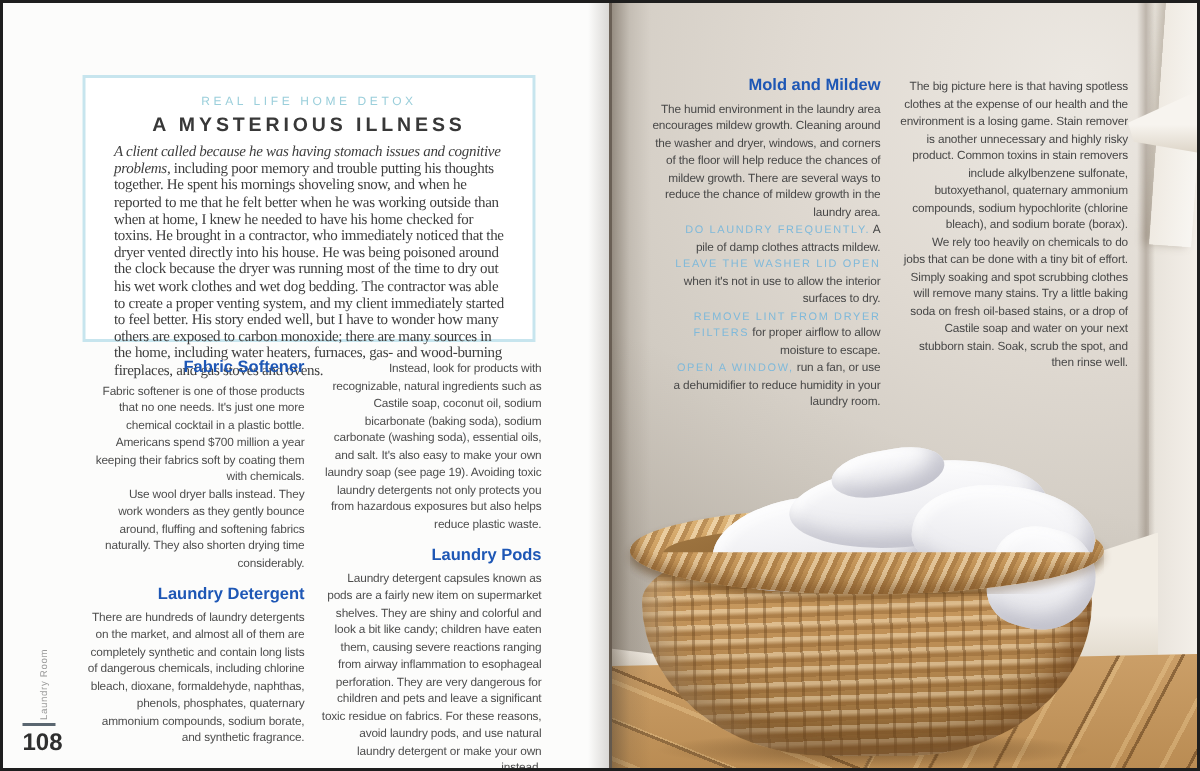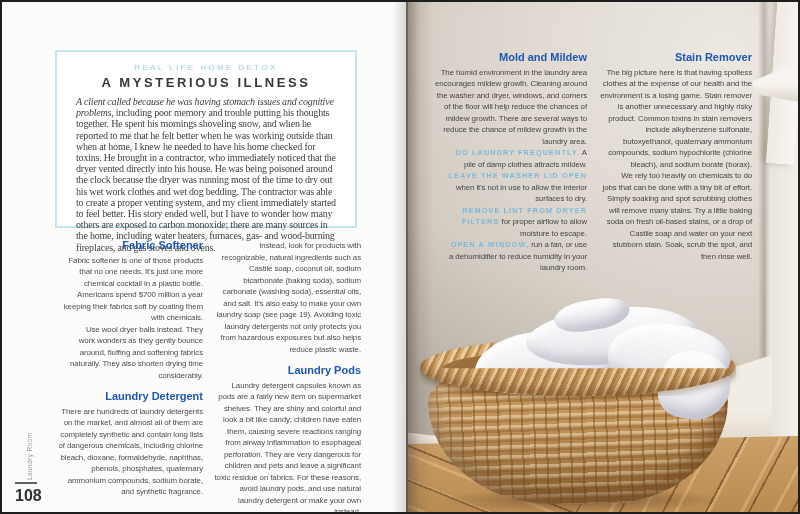--- a/index.html
+++ b/index.html
@@ -24,21 +24,21 @@
     letter-spacing:-0.2px; color:#3e3e3e;
   }
   .callout-body em{font-style:italic;}
   .col{position:absolute; color:#4d4d4d; font-size:7.9px; line-height:11.5px; letter-spacing:-0.1px;text-align:right;}
   .col p{margin:0;}
   .col p.indent{text-indent:13px;}
   .col h3{margin:0 0 3px 0; font-size:11px; font-weight:bold; color:#1e57b5; letter-spacing:0;}
   .col h3.later{margin-top:10px;}
   .col1{left:53px; top:238px; width:148px;}
   .col2{left:211px; top:238px; width:148px;}
-  .tip-lead{font-weight:bold; font-size:7.3px; letter-spacing:1.1px; color:#7fb9da;}
+  .tip-lead{font-weight:normal; font-size:7.3px; letter-spacing:1.1px; color:#7fb9da;}
   
   .sidebar-label{
     position:absolute; left:24px; top:478px; transform:rotate(-90deg); transform-origin:left top;
     white-space:nowrap; font-size:6.5px; color:#9a9a9a; letter-spacing:0.4px;
   }
   .footer-rule{position:absolute; left:13px; top:480px; width:22px; height:1.5px; background:#5a6670;}
   .page-num{position:absolute; left:13px; top:485px; font-size:16px; font-weight:bold; color:#2f2f2f;}
   
   .page-right{
     position:absolute; left:404px; top:0; width:392px; height:510px; overflow:hidden;
@@ -167,19 +167,18 @@
     <div class="col col3">
       <h3>Mold and Mildew</h3>
       <p>The humid environment in the laundry area encourages mildew growth. Cleaning around the washer and dryer, windows, and corners of the floor will help reduce the chances of mildew growth. There are several ways to reduce the chance of mildew growth in the laundry area.</p>
       <p class="indent"><span class="tip-lead">DO LAUNDRY FREQUENTLY.</span><span> A pile of damp clothes attracts mildew.</span></p>
       <p class="indent"><span class="tip-lead">LEAVE THE WASHER LID OPEN</span><span> when it's not in use to allow the interior surfaces to dry.</span></p>
       <p class="indent"><span class="tip-lead">REMOVE LINT FROM DRYER FILTERS</span><span> for proper airflow to allow moisture to escape.</span></p>
       <p class="indent"><span class="tip-lead">OPEN A WINDOW,</span><span> run a fan, or use a dehumidifier to reduce humidity in your laundry room.</span></p>
     </div>
 
     <div class="col col4">
-      <h3>Stain Remover</h3>
       <p>The big picture here is that having spotless clothes at the expense of our health and the environment is a losing game. Stain remover is another unnecessary and highly risky product. Common toxins in stain removers include alkylbenzene sulfonate, butoxyethanol, quaternary ammonium compounds, sodium hypochlorite (chlorine bleach), and sodium borate (borax).</p>
       <p class="indent">We rely too heavily on chemicals to do jobs that can be done with a tiny bit of effort. Simply soaking and spot scrubbing clothes will remove many stains. Try a little baking soda on fresh oil-based stains, or a drop of Castile soap and water on your next stubborn stain. Soak, scrub the spot, and then rinse well.</p>
     </div>
   </div>
 
 </div>
 
 </body></html>

